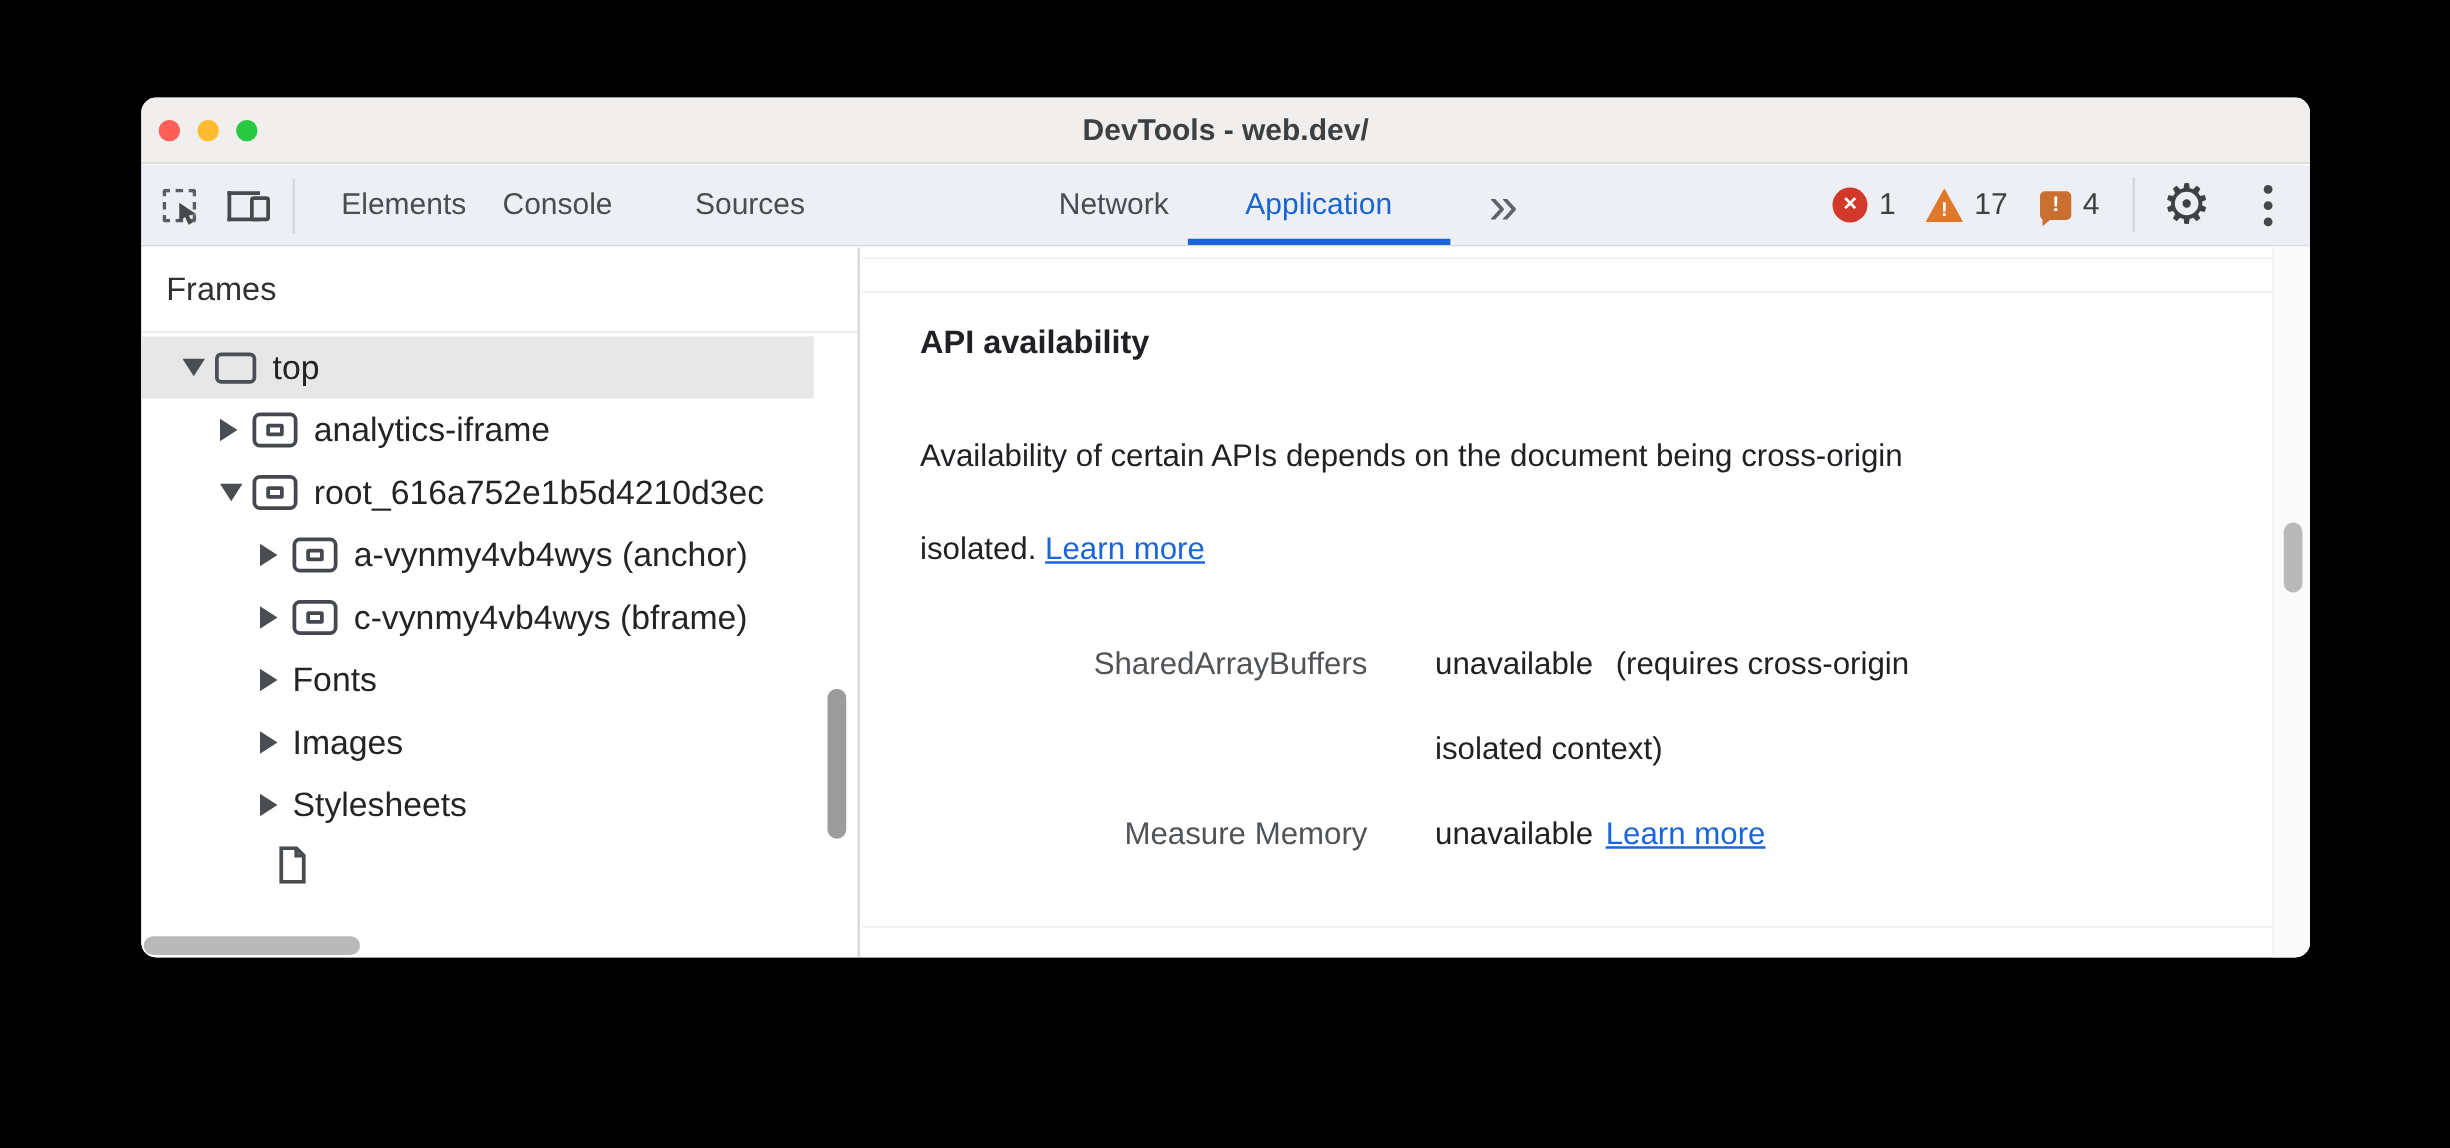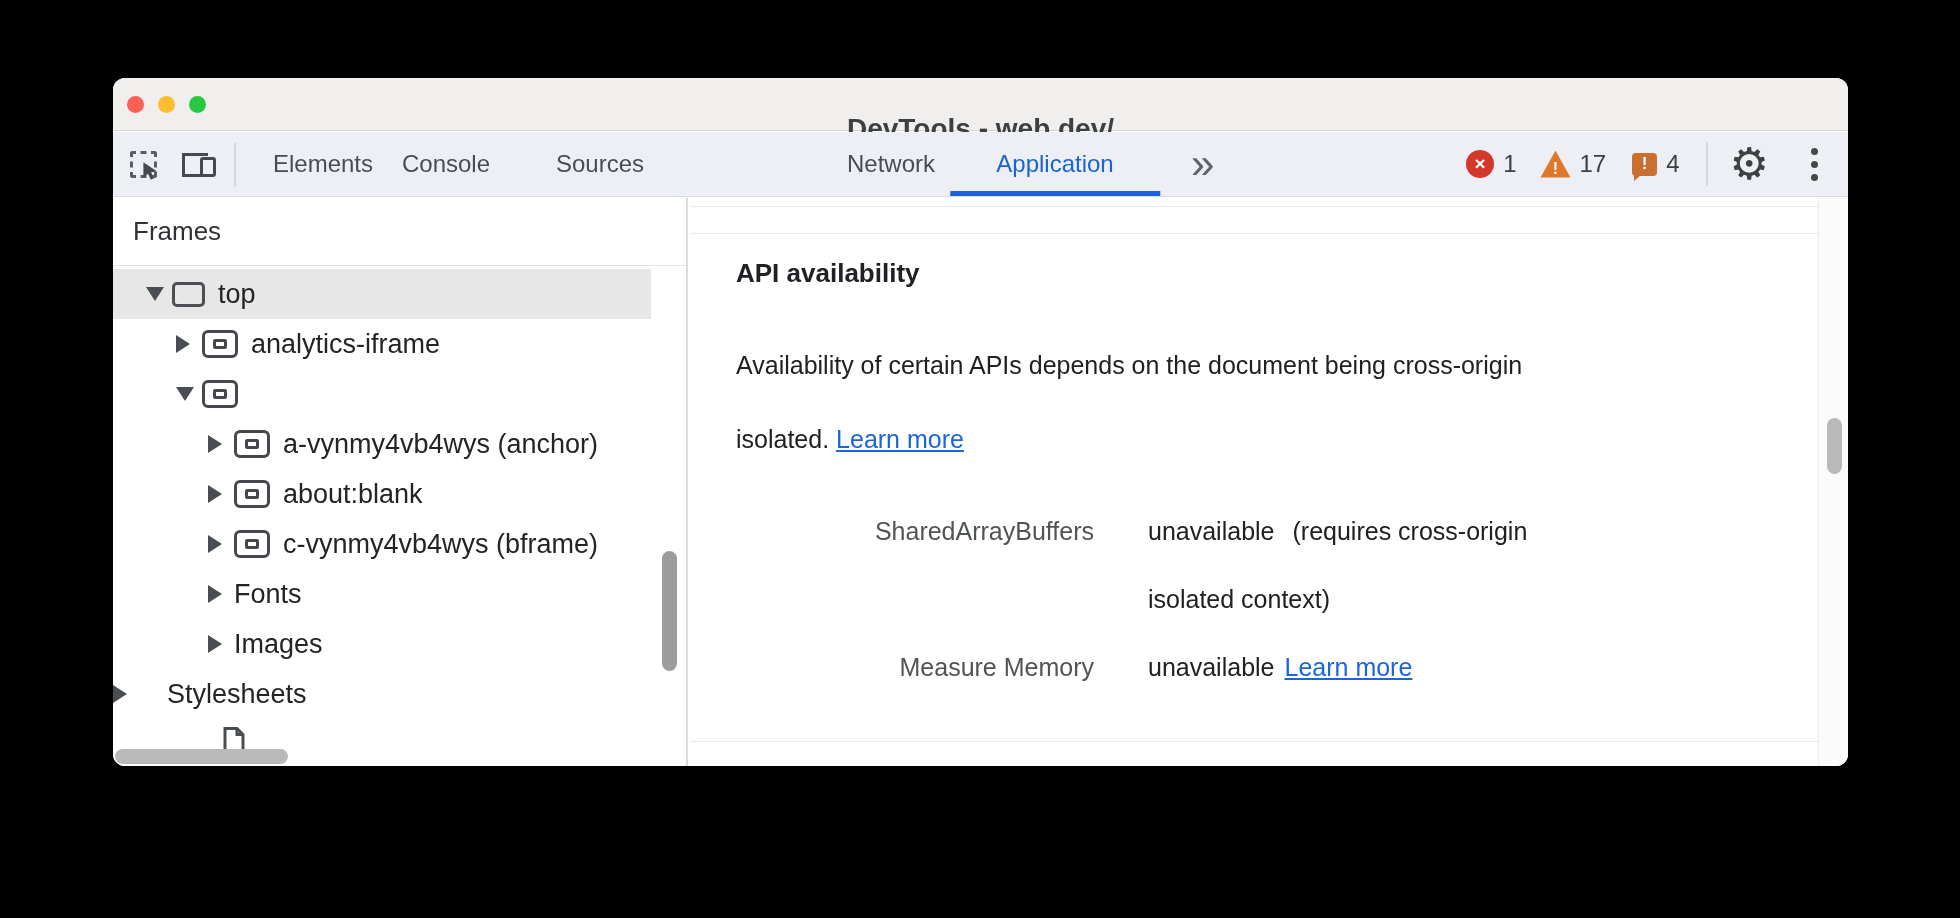--- a/index.html
+++ b/index.html
@@ -10,21 +10,21 @@
 
   
   .titlebar { position:absolute; left:0; top:0; width:100%; height:53px;
               background:#f0efed; border-bottom:1px solid #d2d2d2; }
   .lights { position:absolute; left:14px; top:0; height:53px; display:flex; align-items:center; gap:14px; }
   .light { width:17px; height:17px; border-radius:50%; }
   .light.red   { background:#ff5f57; }
   .light.yellow{ background:#febc2e; }
   .light.green { background:#28c840; }
   .title { position:absolute; left:0; top:0; width:100%; height:53px; display:flex;
-           align-items:center; justify-content:center; font-size:28px; font-weight:600; color:#3d4043;margin-top:24px; }
+           align-items:center; justify-content:center; font-size:24px; font-weight:600; color:#3d4043; }
 
   
   .toolbar { position:absolute; left:0; top:54px; width:100%; height:65px;
              background:#edeff4; border-bottom:1px solid #d7dce4; }
   .tb-icon { position:absolute; top:0; height:100%; display:flex; align-items:center; justify-content:center; }
   .inspect-box { width:27px; height:27px; border:3px dashed #5a5e63; border-radius:3px; position:relative; }
   .inspect-box svg { position:absolute; right:-7px; bottom:-7px; }
   .device-wrap { position:relative; width:34px; height:26px; }
   .device-laptop { position:absolute; left:0; bottom:0; width:26px; height:24px;
                    border-left:3px solid #46494d; border-bottom:3px solid #46494d; border-top:3px solid #46494d; }
@@ -182,61 +182,53 @@
             </span>
             <span class="tree-label">analytics-iframe</span>
           </div>
           <div class="tree-row" style="padding-left: 63px;">
             <span class="arrow-box">
               <span class="tri-down"></span>
             </span>
             <span class="icon-iframe">
               <span></span>
             </span>
+            <span class="tree-label">root_616a752e1b5d4210d3ec</span>
           </div>
           <div class="tree-row" style="padding-left: 95px;">
             <span class="arrow-box">
               <span class="tri-right"></span>
             </span>
             <span class="icon-iframe">
               <span></span>
             </span>
             <span class="tree-label">a-vynmy4vb4wys (anchor)</span>
           </div>
           <div class="tree-row" style="padding-left: 95px;">
             <span class="arrow-box">
               <span class="tri-right"></span>
             </span>
             <span class="icon-iframe">
               <span></span>
             </span>
-            <span class="tree-label">about:blank</span>
-          </div>
-          <div class="tree-row" style="padding-left: 95px;">
-            <span class="arrow-box">
-              <span class="tri-right"></span>
-            </span>
-            <span class="icon-iframe">
-              <span></span>
-            </span>
             <span class="tree-label">c-vynmy4vb4wys (bframe)</span>
           </div>
           <div class="tree-row" style="padding-left: 95px;">
             <span class="arrow-box">
               <span class="tri-right"></span>
             </span>
             <span class="tree-label">Fonts</span>
           </div>
           <div class="tree-row" style="padding-left: 95px;">
             <span class="arrow-box">
               <span class="tri-right"></span>
             </span>
             <span class="tree-label">Images</span>
           </div>
-          <div class="tree-row" style=" gap: 28px;">
+          <div class="tree-row" style="padding-left: 95px;">
             <span class="arrow-box">
               <span class="tri-right"></span>
             </span>
             <span class="tree-label">Stylesheets</span>
           </div>
           <div class="tree-row" style="padding-left: 109px;">
             <span class="icon-doc"><svg width="24" height="30" viewBox="0 0 16 20">
                 <path d="M2 1 h8 l4 4 v14 h-12 z" fill="none" stroke="#4a4d50" stroke-width="2"></path>
                 <path d="M10 1 v4 h4" fill="none" stroke="#4a4d50" stroke-width="2"></path>
               </svg></span>

